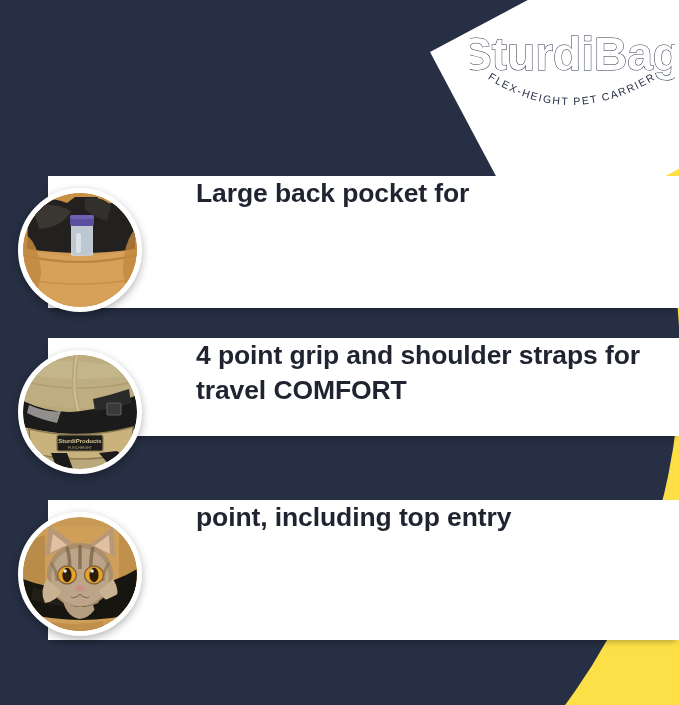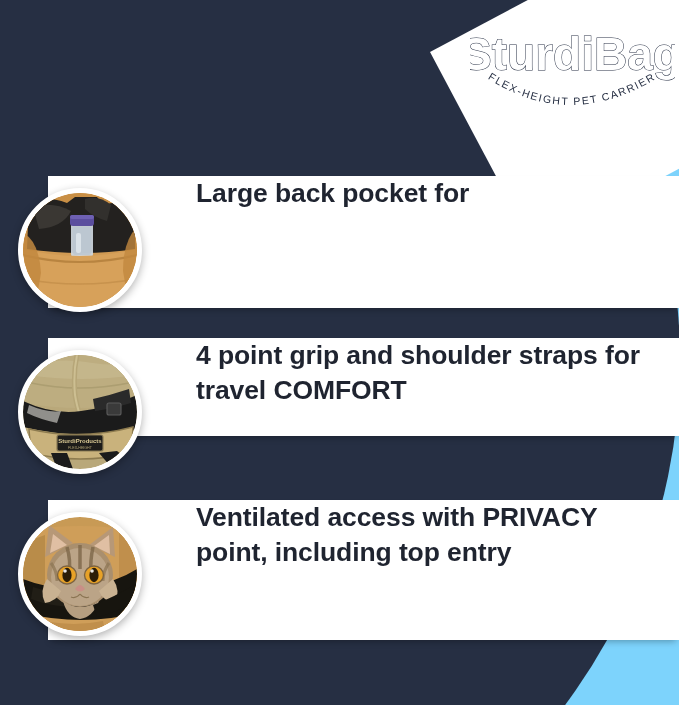--- a/index.html
+++ b/index.html
@@ -9,21 +9,21 @@
     background: #ffffff;
   }
   body {
     font-family: "Liberation Sans", "DejaVu Sans", sans-serif;
   }
 
   .stage {
     position: relative;
     width: 679px;
     height: 705px;
-    background: #7dd3fc;
+    background: #fde047;
     overflow: hidden;
     text-decoration: underline;
   }
 
   
   .navy-blob {
     position: absolute;
     left: -560px;
     top: -235px;
     width: 1240px;
@@ -222,21 +222,20 @@
 
         <path d="M28 98 L34 114 L50 114 L44 98 Z" fill="#1b1b1b"></path>
         <path d="M76 98 L88 112 L104 104 L94 96 Z" fill="#1b1b1b"></path>
         <path d="M0 98 Q20 108 22 114 L0 114 Z" fill="#262f43"></path>
       </svg>
     </div>
   </div>
 
   <div class="card card-3">
     <div class="card-text">
-      <div>Ventilated access with PRIVACY</div>
       <div>point, including top entry</div>
     </div>
   </div>
 
   <div class="photo photo-3">
     <div class="photo-inner">
       <svg viewBox="0 0 114 114" xmlns="http://www.w3.org/2000/svg" preserveAspectRatio="xMidYMid slice">
         <rect width="114" height="114" fill="#c89a55"></rect>
 
         <path d="M0 14 Q57 4 114 14 L114 114 H0 Z" fill="#cf9e59"></path>

